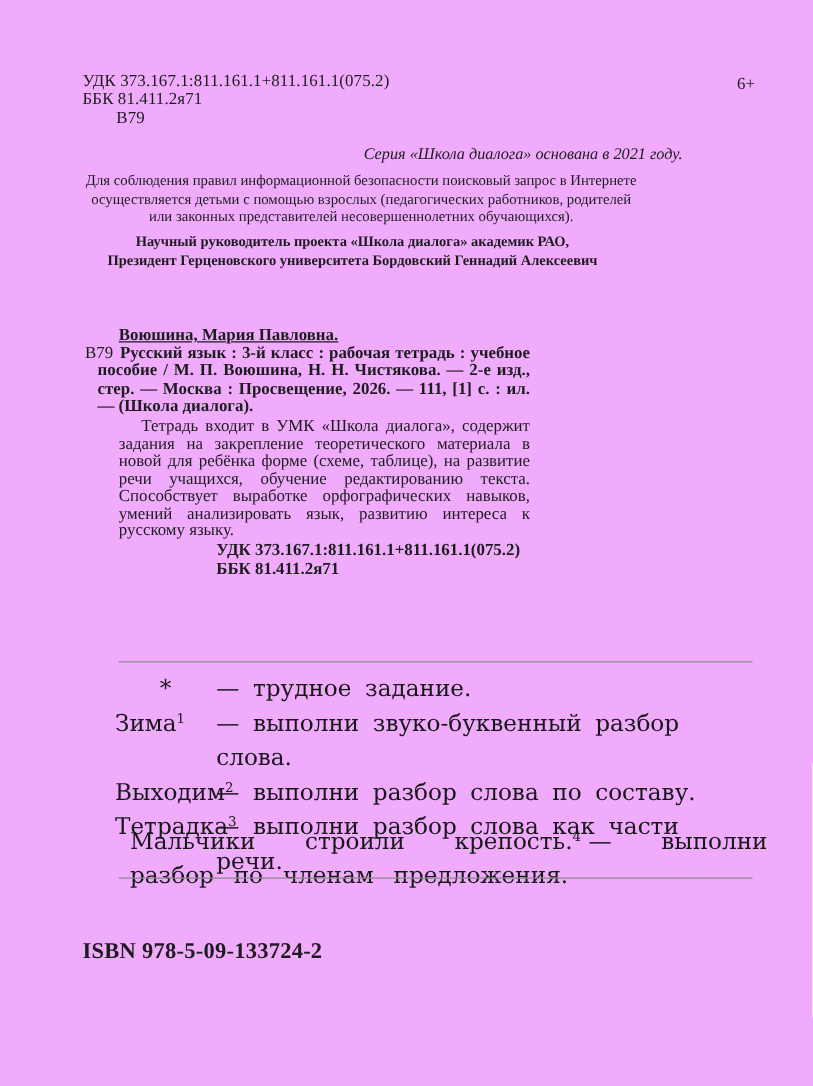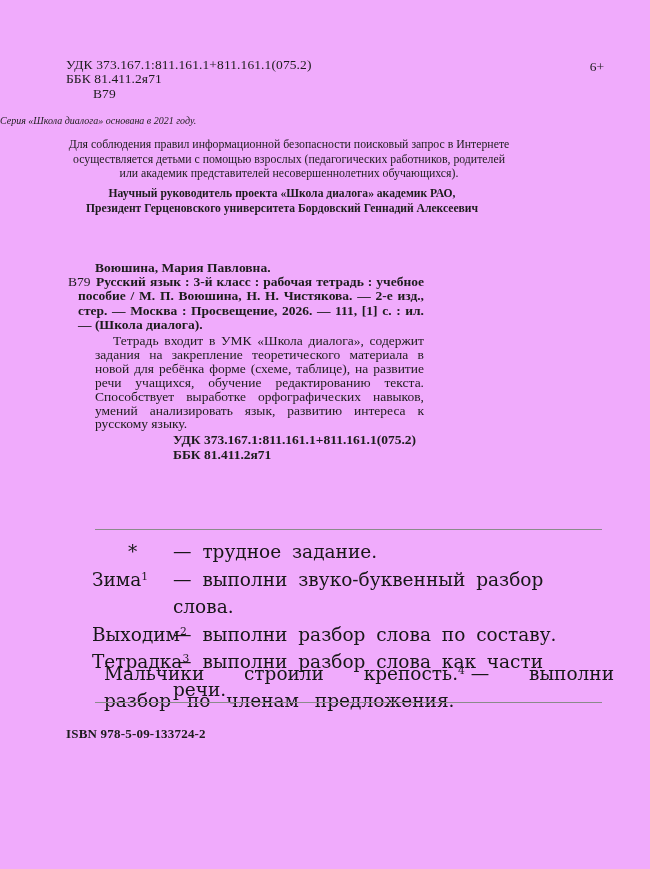--- a/index.html
+++ b/index.html
@@ -6,26 +6,26 @@
   .page {
     position:relative; width:650px; height:869px;
     background:#f0abfc; color:#1c1c1c; overflow:hidden;
     font-family:"Liberation Serif", serif;
   }
   
   .header { position:absolute; top:58px; left:66px; font-size:13.5px; line-height:14.3px; letter-spacing:0.1px; }
   .header-code { margin-left:27px; }
   .age-badge { position:absolute; top:59px; right:46px; font-size:13.5px; }
   
-  .series-note { position:absolute; top:115px; left:0; width:546px; text-align:left; font-style:italic; font-size:10px; }
+  .series-note { position:absolute; top:115px; left:0; width:546px; text-align:right; font-style:italic; font-size:13px; }
   .safety { position:absolute; top:137px; left:0; width:578px; text-align:center; font-size:11.8px; line-height:14.6px; }
   .lead { position:absolute; top:187px; left:0; width:564px; text-align:center; font-size:11.6px; line-height:14.5px; font-weight:bold; }
   
   .card { position:absolute; top:261px; left:68px; width:356px; font-size:13.5px; line-height:14.2px; }
-  .card-author { font-weight:bold; margin-left:27px; }
+  .card-author { font-weight:bold; margin-left:27px;text-decoration:underline; }
   .card-entry { position:relative; }
   .card-code { position:absolute; left:0; top:0; }
   .card-desc { margin:0 0 0 10px; text-indent:18px; text-align:justify;font-weight:bold; }
   .card-isbn { margin:1px 0 0 45px; }
   .card-annotation { margin:2px 0 0 27px; text-indent:18px; text-align:justify; line-height:13.9px; }
   .card-codes { margin:2px 0 0 105px; font-weight:bold; white-space:nowrap; }
   
   .rule { position:absolute; left:95px; width:507px; height:0; border-top:1.6px solid #8b8b8b; }
   .rule-top { top:529px; }
   .rule-bottom { top:702px; }
@@ -34,21 +34,21 @@
   .legend-row { display:flex; line-height:27.6px; word-spacing:5px; }
   .legend-term { flex:0 0 81px; width:81px; white-space:nowrap; word-spacing:0; }
   .legend-term.center { text-align:center; }
   .legend-def { flex:1 1 auto; }
   .legend-sentence { position:absolute; top:649px; left:92px; width:510px;
                      font-family:"DejaVu Serif", serif; font-size:18.5px; color:#171717;
                      line-height:26.5px; text-align:justify; word-spacing:10px; margin:12px; }
   .legend-sentence .gap { margin-left:0.32em; }
   sup { font-size:0.58em; vertical-align:0.6em; line-height:0; }
   
-  .footer-isbn { position:absolute; top:726px; left:66px; font-size:13px; font-weight:bold; letter-spacing:0.2px; }
+  .footer-isbn { position:absolute; top:750px; left:66px; font-size:18px; font-weight:bold; letter-spacing:0.2px; }
   .copyright { position:absolute; top:741px; left:380px; padding-left:20px;
                font-size:12.4px; line-height:14.3px; font-weight:bold; }
   .copyright .marked { text-indent:-20px; }
 </style>
 </head>
 <body>
 
 <div class="page">
 
   <div class="header">
@@ -56,21 +56,21 @@
     <div>ББК 81.411.2я71</div>
     <div class="header-code">В79</div>
   </div>
   <div class="age-badge">6+</div>
 
   <div class="series-note">Серия «Школа диалога» основана в 2021 году.</div>
 
   <div class="safety">
     <div>Для соблюдения правил информационной безопасности поисковый запрос в Интернете</div>
     <div>осуществляется детьми с помощью взрослых (педагогических работников, родителей</div>
-    <div>или академик представителей несовершеннолетних обучающихся).</div>
+    <div>или законных представителей несовершеннолетних обучающихся).</div>
   </div>
 
   <div class="lead">
     <div>Научный руководитель проекта «Школа диалога» академик РАО,</div>
     <div>Президент Герценовского университета Бордовский Геннадий Алексеевич</div>
   </div>
 
   <div class="card">
     <div class="card-author">Воюшина, Мария Павловна.</div>
     <div class="card-entry">

